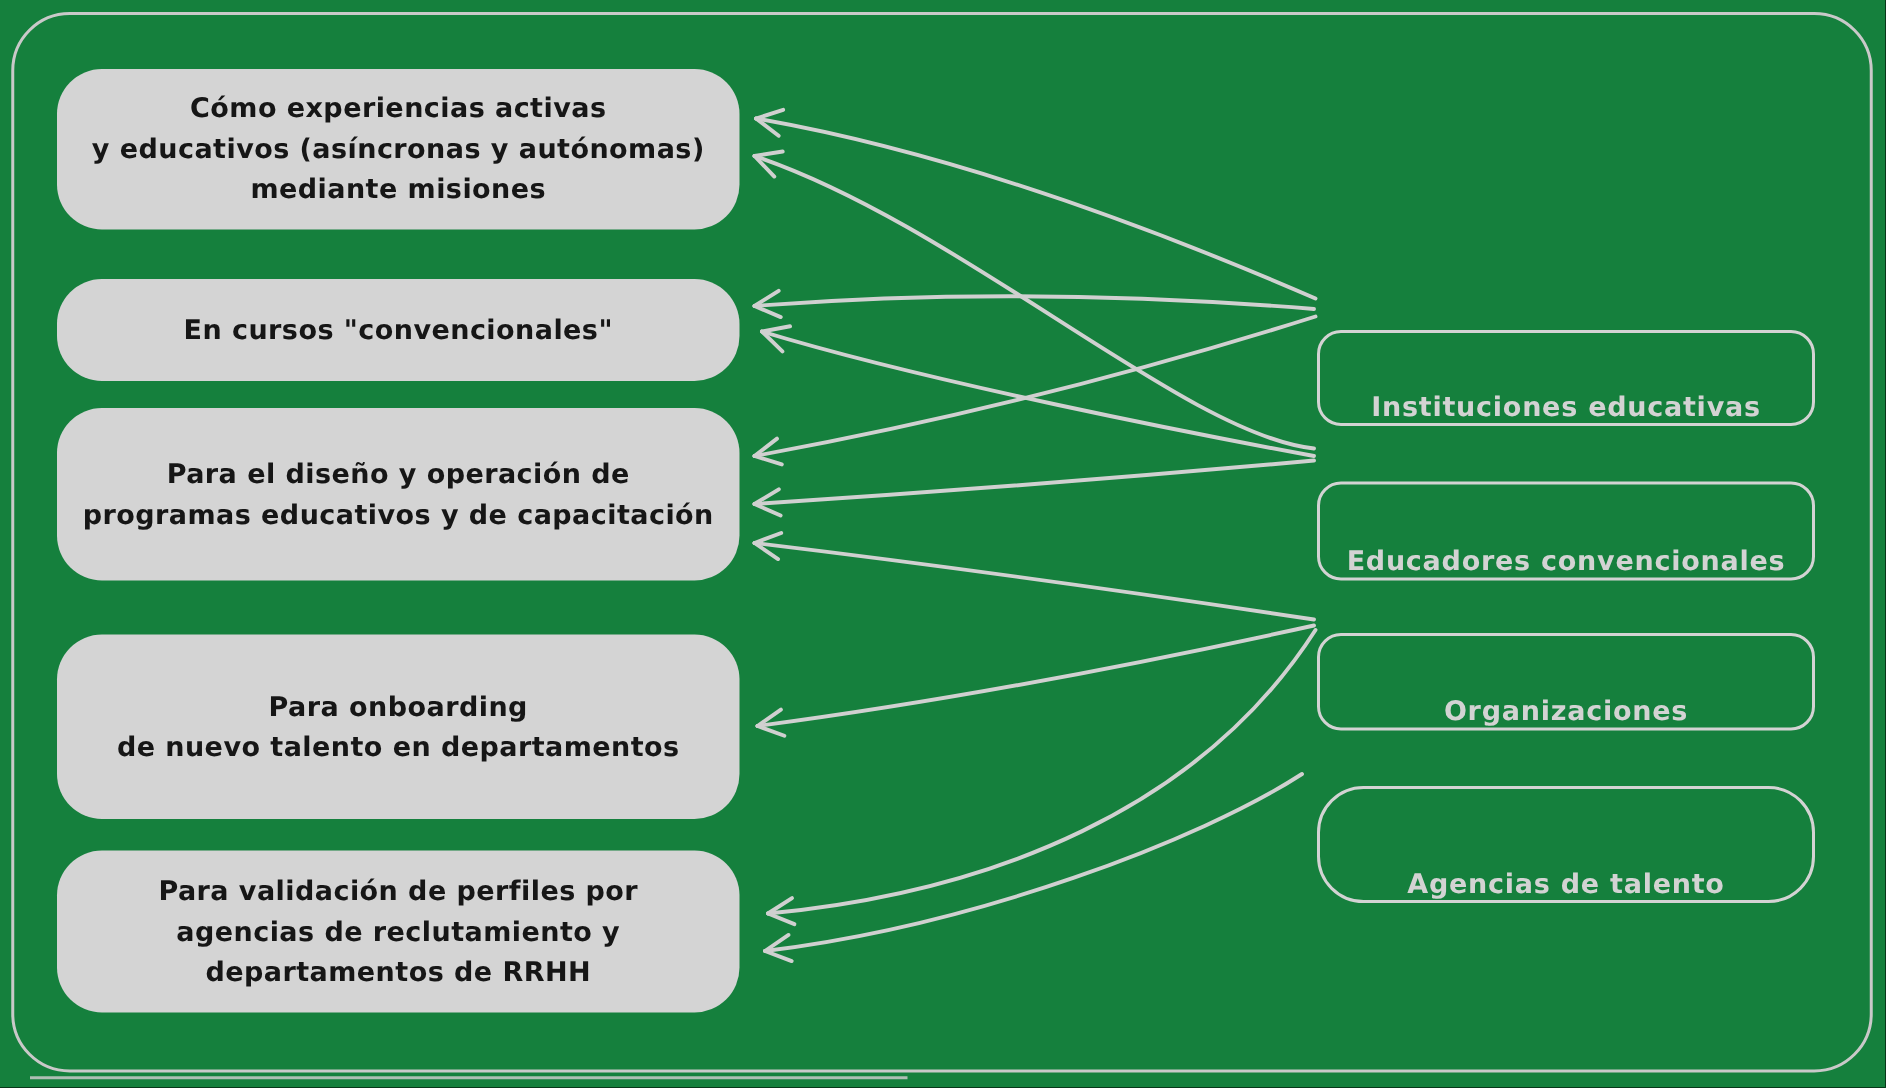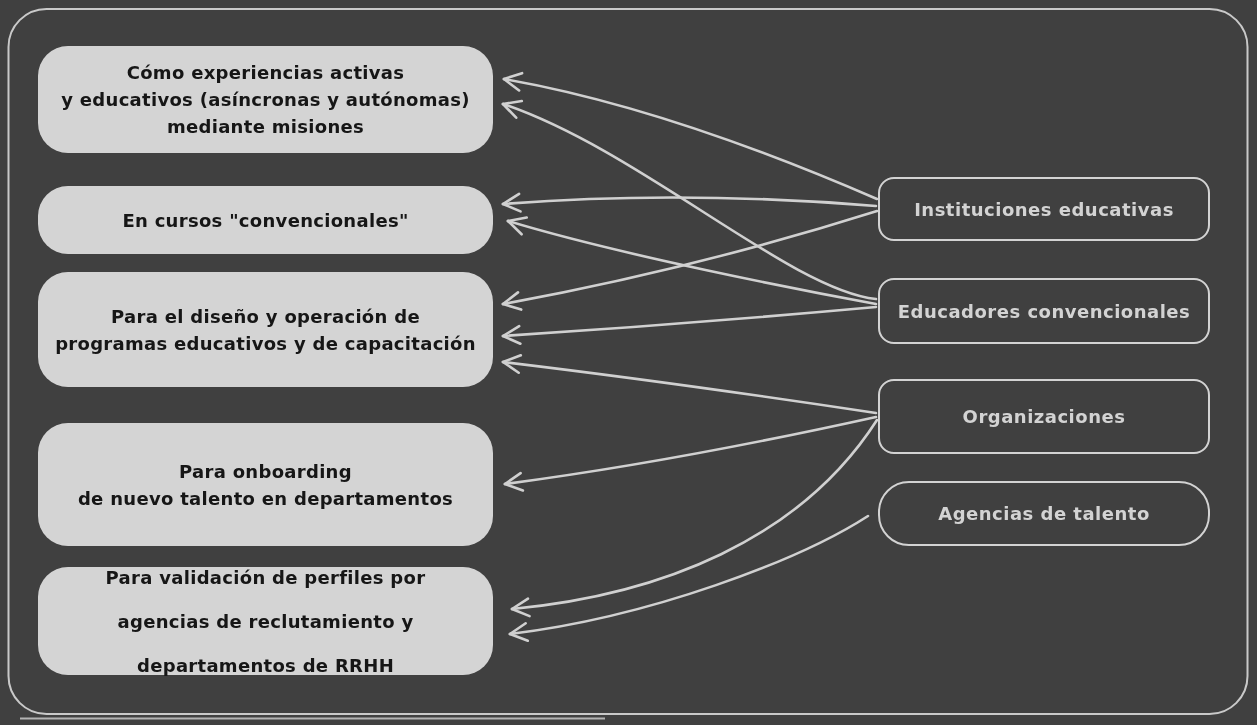--- a/index.html
+++ b/index.html
@@ -1,20 +1,20 @@
 <!DOCTYPE html>
 <html><head>
 <meta charset="utf-8">
 <style>
   html, body { margin: 0; padding: 0; background: #000; }
   #canvas {
     position: relative;
     width: 1257px;
     height: 725px;
-    background: #404040;
+    background: #15803d;
     overflow: hidden;
     font-family: "DejaVu Sans", sans-serif;
   }
   #edge-layer {
     position: absolute;
     left: 0; top: 0;
     width: 1257px; height: 725px;
   }
   .lbox {
     position: absolute;
@@ -34,38 +34,39 @@
     letter-spacing: 0.3px;
   }
   .rbox {
     position: absolute;
     left: 878px;
     width: 332px;
     border: 2px solid #d3d3d3;
     border-radius: 16px;
     box-sizing: border-box;
     display: flex;
-    align-items: center;
+    align-items: flex-end;
     justify-content: center;
     color: #d3d3d3;
     font-size: 18px;
     font-weight: 700;
     text-align: center;
     letter-spacing: 0.5px;
     background: transparent;
+    margin-top: 43px;
   }
   #lbox-missions    { top: 46px;  height: 107px; }
   #lbox-courses     { top: 186px; height: 68px;  }
   #lbox-programs    { top: 272px; height: 115px; }
   #lbox-onboarding  { top: 423px; height: 123px; }
-  #lbox-validation  { top: 567px; height: 108px; gap: 17px; }
+  #lbox-validation  { top: 567px; height: 108px; }
   #rbox-instituciones  { top: 177px; height: 64px; }
   #rbox-educadores     { top: 278px; height: 66px; }
-  #rbox-organizaciones { top: 379px; height: 75px; }
-  #rbox-agencias       { top: 481px; height: 65px; border-radius: 31px; }
+  #rbox-organizaciones { top: 379px; height: 65px; }
+  #rbox-agencias       { top: 481px; height: 78px; border-radius: 31px; }
 </style>
 </head>
 <body>
 
 <div id="canvas">
 
   <svg id="edge-layer" viewBox="0 0 1257 725" xmlns="http://www.w3.org/2000/svg">
       <rect x="8.5" y="9" width="1239" height="705" rx="38" fill="none" stroke="#c9c9c9" stroke-width="2"></rect>
       <path d="M 20 718.5 H 605" stroke="#c9c9c9" stroke-width="2" fill="none" opacity="0.85"></path>
       <g>

